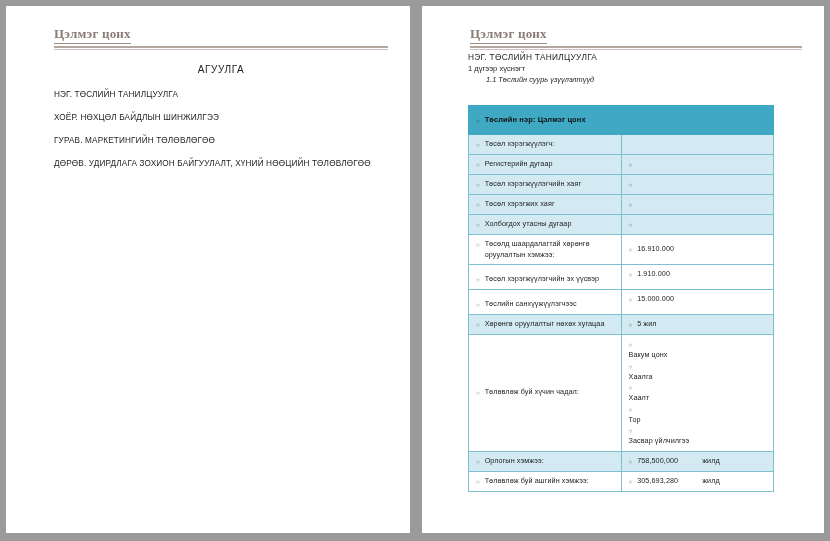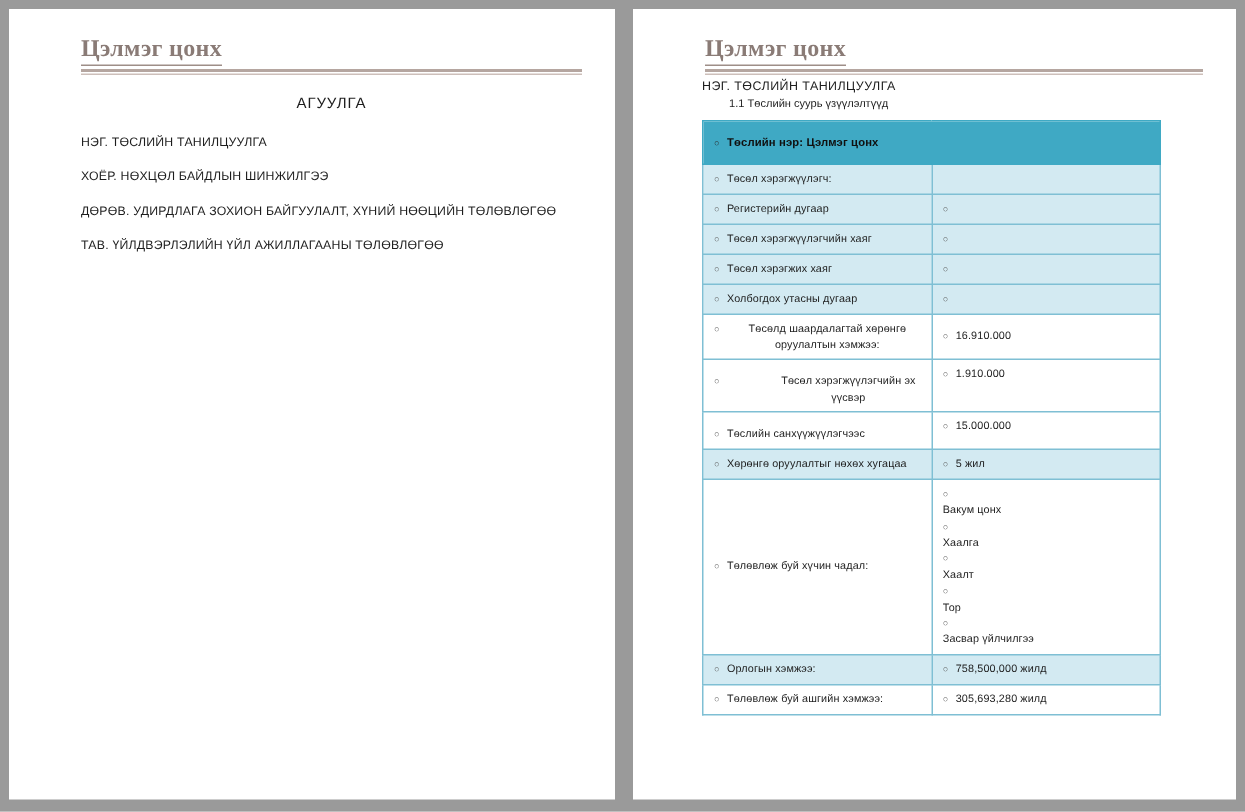--- a/index.html
+++ b/index.html
@@ -39,21 +39,21 @@
   }
 
   
   .doc-header {
     position: absolute;
     left: 0;
     right: 0;
   }
   .doc-header-title {
     font-family: "Liberation Serif", serif;
-    font-size: 16px;
+    font-size: 13px;
     font-weight: bold;
     color: #8a7b76;
     letter-spacing: .2px;
     border-bottom: 1px solid #9e8e88;
     display: inline-block;
     padding-bottom: 1px;
   }
   .doc-header-rule {
     margin-top: 2px;
     border-top: 2px solid #b5a6a0;
@@ -88,22 +88,23 @@
     margin-bottom: 2px;
   }
   .sec-sub {
     font-size: 7.6px;
     color: #1d1d1d;
     margin-bottom: 2px;
   }
   .sec-subsub {
     font-size: 7.4px;
     color: #1d1d1d;
+    font-style: italic;
     margin-left: 18px;
-    margin-bottom: 7px;
+    margin-bottom: 21px;
   }
 
   
   .data-table {
     border-collapse: collapse;
     width: 306px;
     table-layout: fixed;
   }
   .data-table td {
     border: 1px solid #7fbfd4;
@@ -130,68 +131,68 @@
     line-height: 10px;
     margin-right: 5px;
     margin-top: 1px;
   }
   .row-head .bullet { color: #2b2b2b; }
   .cell-text {
     font-size: 7.2px;
     color: #1d1d1d;
     line-height: 10.5px;
     letter-spacing: .1px;
-    text-align: center;
   }
   .row-head .cell-text {
     font-weight: bold;
     font-size: 7.5px;
     color: #101010;
   }
   .col-label { width: 170px; margin-left: 12px; }
   .col-value { width: 136px; }
   .val-list { list-style: none; margin: 0; padding: 0; }
   .val-list li {
     display: flex;
     align-items: flex-start;
     line-height: 10.5px;
     flex-direction: column;
   }
-  .num-suffix { margin-left: 2px; }
+  .num-suffix { margin-left: 24px; }
 </style>
 </head>
 <body>
 
 <div class="viewer">
 
   <div class="page page-left">
     <div class="doc-header" style="left:48px; right:22px; top:18px;">
       <div class="doc-header-title">Цэлмэг цонх</div>
       <div class="doc-header-rule"></div>
     </div>
 
     <div style="position:absolute; left:48px; right:22px; top:34px;">
       <div class="toc-title">АГУУЛГА</div>
       <div class="toc-list">
         <div class="toc-item">НЭГ. ТӨСЛИЙН ТАНИЛЦУУЛГА</div>
         <div class="toc-item">ХОЁР. НӨХЦӨЛ БАЙДЛЫН ШИНЖИЛГЭЭ</div>
+        <div class="toc-item">ГУРАВ. МАРКЕТИНГИЙН ТӨЛӨВЛӨГӨӨ</div>
         <div class="toc-item">ДӨРӨВ. УДИРДЛАГА ЗОХИОН БАЙГУУЛАЛТ, ХҮНИЙ НӨӨЦИЙН ТӨЛӨВЛӨГӨӨ</div>
-        <div class="toc-item">ТАВ. ҮЙЛДВЭРЛЭЛИЙН ҮЙЛ АЖИЛЛАГААНЫ ТӨЛӨВЛӨГӨӨ</div>
       </div>
     </div>
   </div>
 
   <div class="page page-right">
     <div class="doc-header" style="left:48px; right:22px; top:18px;">
       <div class="doc-header-title">Цэлмэг цонх</div>
       <div class="doc-header-rule"></div>
     </div>
 
     <div style="position:absolute; left:46px; right:18px; top:46px;">
       <div class="sec-heading">НЭГ. ТӨСЛИЙН ТАНИЛЦУУЛГА</div>
+      <div class="sec-sub">1 дүгээр хүснэгт</div>
       <div class="sec-subsub">1.1 Төслийн суурь үзүүлэлтүүд</div>
 
       <table class="data-table">
         <tbody>
 
           <tr class="row-head">
             <td colspan="2">
               <div class="cell-inner">
                 <span class="bullet">○</span>
                 <span class="cell-text">Төслийн нэр: Цэлмэг цонх</span>
@@ -283,21 +284,21 @@
             <td class="col-value">
               <div class="cell-inner" style="align-items:flex-start;">
                 <span class="bullet">○</span>
                 <span class="cell-text">16.910.000</span>
               </div>
             </td>
           </tr>
 
           <tr class="row-plain">
             <td class="col-label">
-              <div class="cell-inner" style="padding-top:5px;gap:28px;">
+              <div class="cell-inner" style="padding-top:5px;">
                 <span class="bullet">○</span>
                 <span class="cell-text">Төсөл хэрэгжүүлэгчийн  эх үүсвэр</span>
               </div>
             </td>
             <td class="col-value" style="vertical-align:top;">
               <div class="cell-inner">
                 <span class="bullet">○</span>
                 <span class="cell-text">1.910.000</span>
               </div>
             </td>

